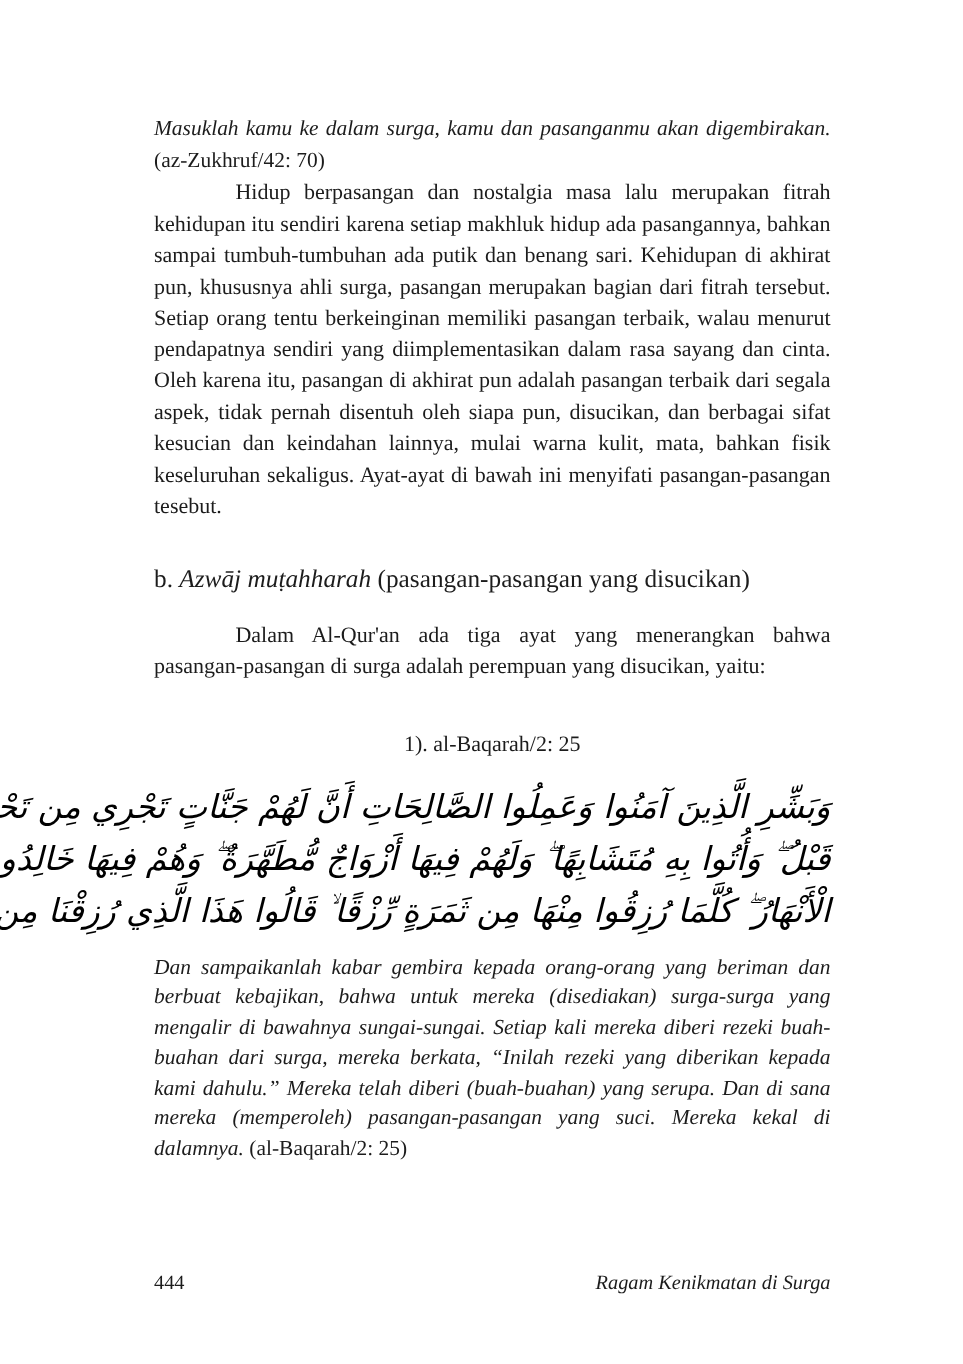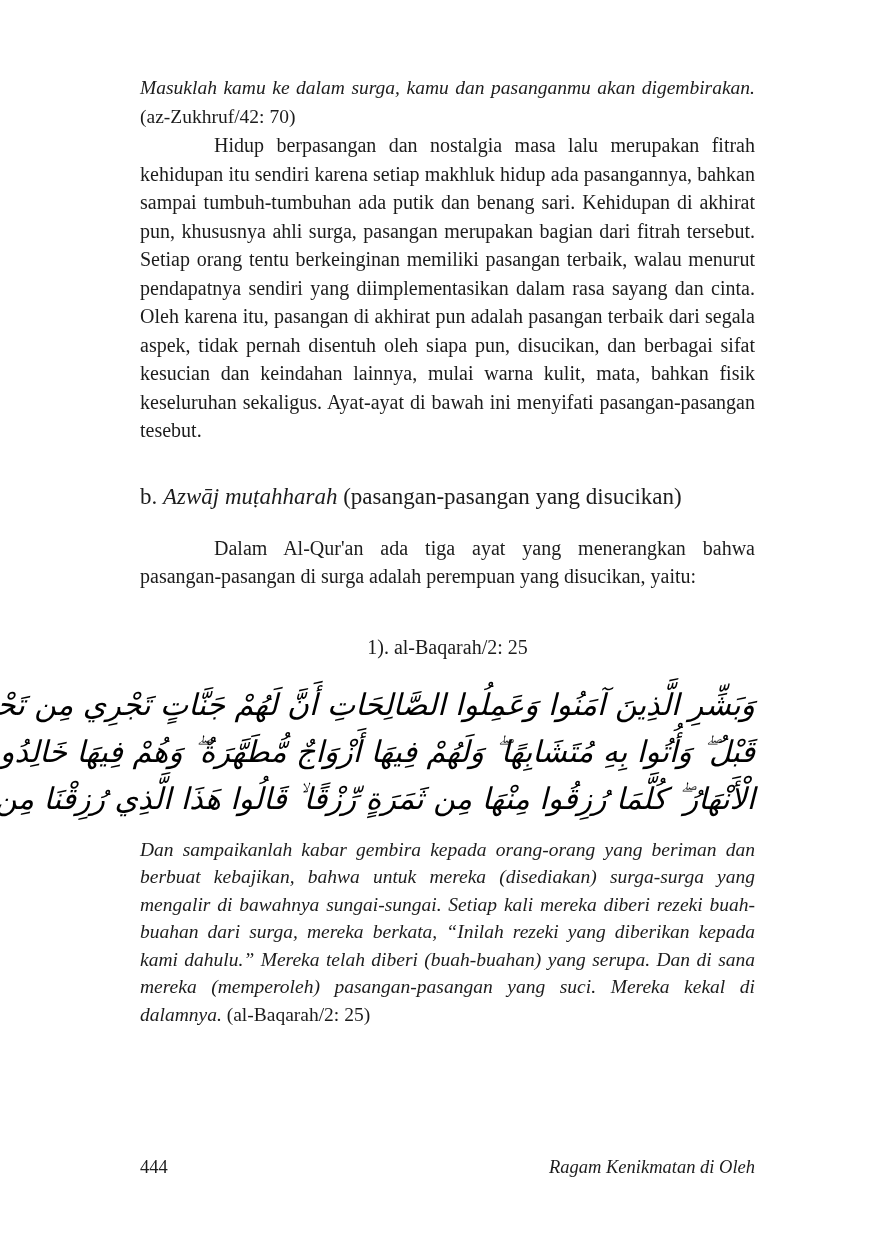--- a/index.html
+++ b/index.html
@@ -6,21 +6,21 @@
     margin: 0;
     padding: 0;
     background: #ffffff;
   }
   .page {
     position: relative;
     width: 875px;
     height: 1240px;
     background: #ffffff;
     box-sizing: border-box;
-    padding: 73px 120px 0 140px;
+    padding: 103px 120px 0 140px;
     font-family: "Liberation Serif", serif;
     color: #1c1c1c;
     overflow: hidden;
   }
   .quote-top {
     font-size: 19.5px;
     line-height: 29px;
     text-align: justify;
     margin: 0;
   }
@@ -112,16 +112,16 @@
     <div class="arabic-line">قَبْلُ ۖ وَأُتُوا بِهِ مُتَشَابِهًا ۖ وَلَهُمْ فِيهَا أَزْوَاجٌ مُّطَهَّرَةٌ ۖ وَهُمْ فِيهَا خَالِدُونَ</div>
     <div class="arabic-line">الْأَنْهَارُ ۖ كُلَّمَا رُزِقُوا مِنْهَا مِن ثَمَرَةٍ رِّزْقًا ۙ قَالُوا هَذَا الَّذِي رُزِقْنَا مِن</div>
   </div>
 
   <p class="translation">
     <span class="italic">Dan sampaikanlah kabar gembira kepada orang-orang yang beriman dan berbuat kebajikan, bahwa untuk mereka (disediakan) surga-surga yang mengalir di bawahnya sungai-sungai. Setiap kali mereka diberi rezeki buah-buahan dari surga, mereka berkata, “Inilah rezeki yang diberikan kepada kami dahulu.” Mereka telah diberi (buah-buahan) yang serupa. Dan di sana mereka (memperoleh) pasangan-pasangan yang suci. Mereka kekal di dalamnya.</span><span class="roman"> (al-Baqarah/2: 25)</span>
   </p>
 
   <div class="footer">
     <span class="page-number">444</span>
-    <span class="running-title">Ragam Kenikmatan di Oleh</span>
+    <span class="running-title">Ragam Kenikmatan di Surga</span>
   </div>
 
 </div>
 
 </body></html>

